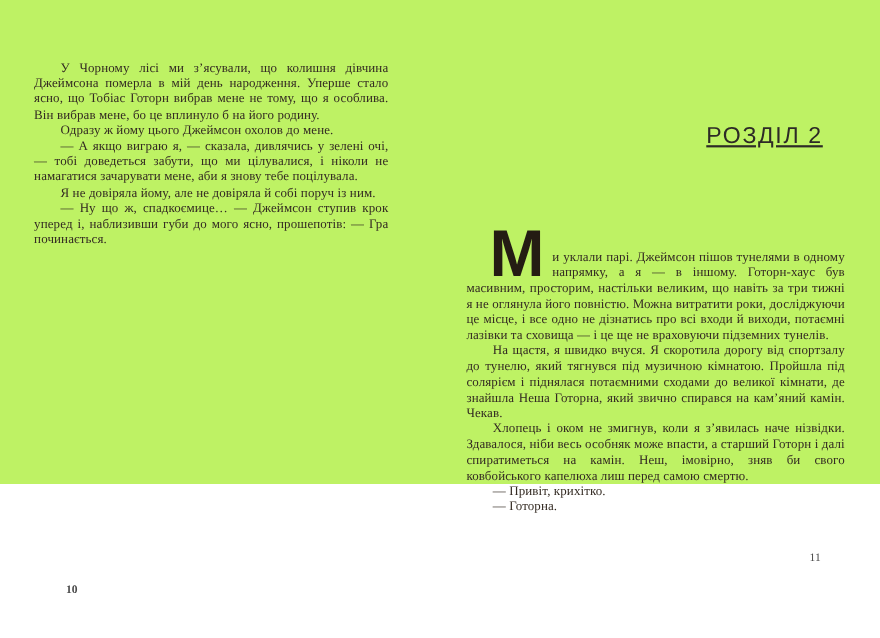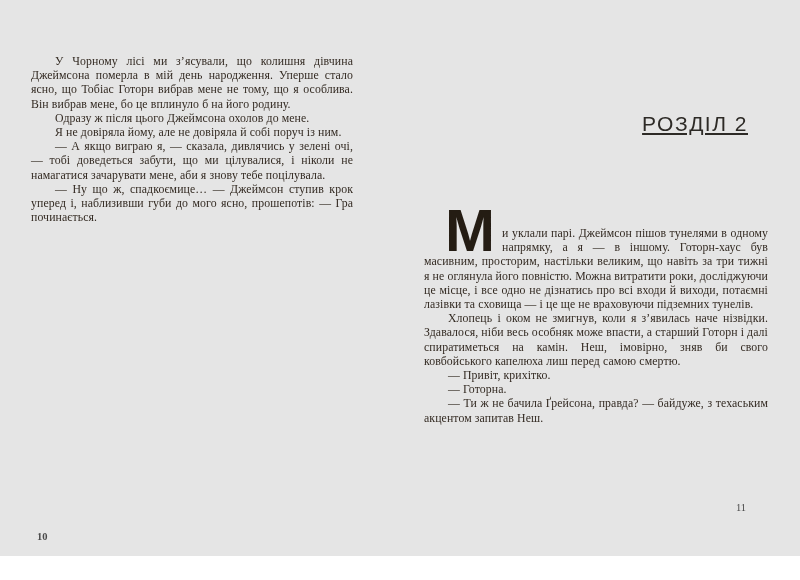--- a/index.html
+++ b/index.html
@@ -7,22 +7,22 @@
     padding: 0;
     width: 800px;
     height: 580px;
     background: #ffffff;
     overflow: hidden;
     font-family: "Liberation Serif", serif;
   }
   .spread {
     position: relative;
     width: 800px;
-    height: 556px;
-    background: #e5e5e5;
+    height: 440px;
+    background: #bef264;
   }
   
   .body-text p {
     margin: 0;
     text-align: justify;
     text-indent: 24px;
     font-size: 11.8px;
     line-height: 14.2px;
     color: #332a22;
     letter-spacing: 0.1px;
@@ -68,45 +68,45 @@
     margin: -10px 7px 0 21px;
     color: #241c13;
   }
   
   .folio {
     position: absolute;
     font-family: "Liberation Serif", serif;
     font-size: 10.5px;
     color: #4a4a4a;
   }
-  .folio-left  { left: 37px;  top: 531px; font-weight: bold; }
+  .folio-left  { left: 60px;  top: 531px; font-weight: bold; }
   .folio-right { left: 736px; top: 502px; }
 </style>
 </head>
 <body>
 
 <div class="spread">
 
   <div class="left-page-text body-text">
       <p>У Чорному лісі ми з’ясували, що колишня дівчина Джеймсона померла в мій день народження. Уперше стало ясно, що Тобіас Готорн вибрав мене не тому, що я особлива. Він вибрав мене, бо це вплинуло б на його родину.</p>
-      <p>Одразу ж після цього Джеймсона охолов до мене.</p>
+      <p>Одразу ж йому цього Джеймсон охолов до мене.</p>
+      <p>— А якщо виграю я, — сказала, дивлячись у зелені очі, — тобі доведеться забути, що ми цілувалися, і ніколи не намагатися зачарувати мене, аби я знову тебе поцілувала.</p>
       <p>Я не довіряла йому, але не довіряла й собі поруч із ним.</p>
-      <p>— А якщо виграю я, — сказала, дивлячись у зелені очі, — тобі доведеться забути, що ми цілувалися, і ніколи не намагатися зачарувати мене, аби я знову тебе поцілувала.</p>
       <p>— Ну що ж, спадкоємице… — Джеймсон ступив крок уперед і, наблизивши губи до мого ясно, прошепотів: — Гра починається.</p>
     </div>
 
   <div class="folio folio-left">10</div>
 
   <div class="chapter-title">РОЗДІЛ 2</div>
 
   <div class="right-page-text body-text">
     <p class="opening"><span class="drop-cap">М</span><span>и уклали парі. Джеймсон пішов тунелями в одному напрямку, а я — в іншому. Готорн-хаус був масивним, просторим, настільки великим, що навіть за три тижні я не оглянула його повністю. Можна витратити роки, досліджуючи це місце, і все одно не дізнатись про всі входи й виходи, потаємні лазівки та сховища — і це ще не враховуючи підземних тунелів.</span></p>
     <div>
+        <p>На щастя, я швидко вчуся. Я скоротила дорогу від спортзалу до тунелю, який тягнувся під музичною кімнатою. Пройшла під солярієм і піднялася потаємними сходами до великої кімнати, де знайшла Неша Готорна, який звично спирався на кам’яний камін. Чекав.</p>
         <p>Хлопець і оком не змигнув, коли я з’явилась наче нізвідки. Здавалося, ніби весь особняк може впасти, а старший Готорн і далі спиратиметься на камін. Неш, імовірно, зняв би свого ковбойського капелюха лиш перед самою смертю.</p>
         <p>— Привіт, крихітко.</p>
         <p>— Готорна.</p>
-        <p>— Ти ж не бачила Ґрейсона, правда? — байдуже, з техаським акцентом запитав Неш.</p>
       </div>
   </div>
 
   <div class="folio folio-right">11</div>
 
 </div>
 
 </body></html>

